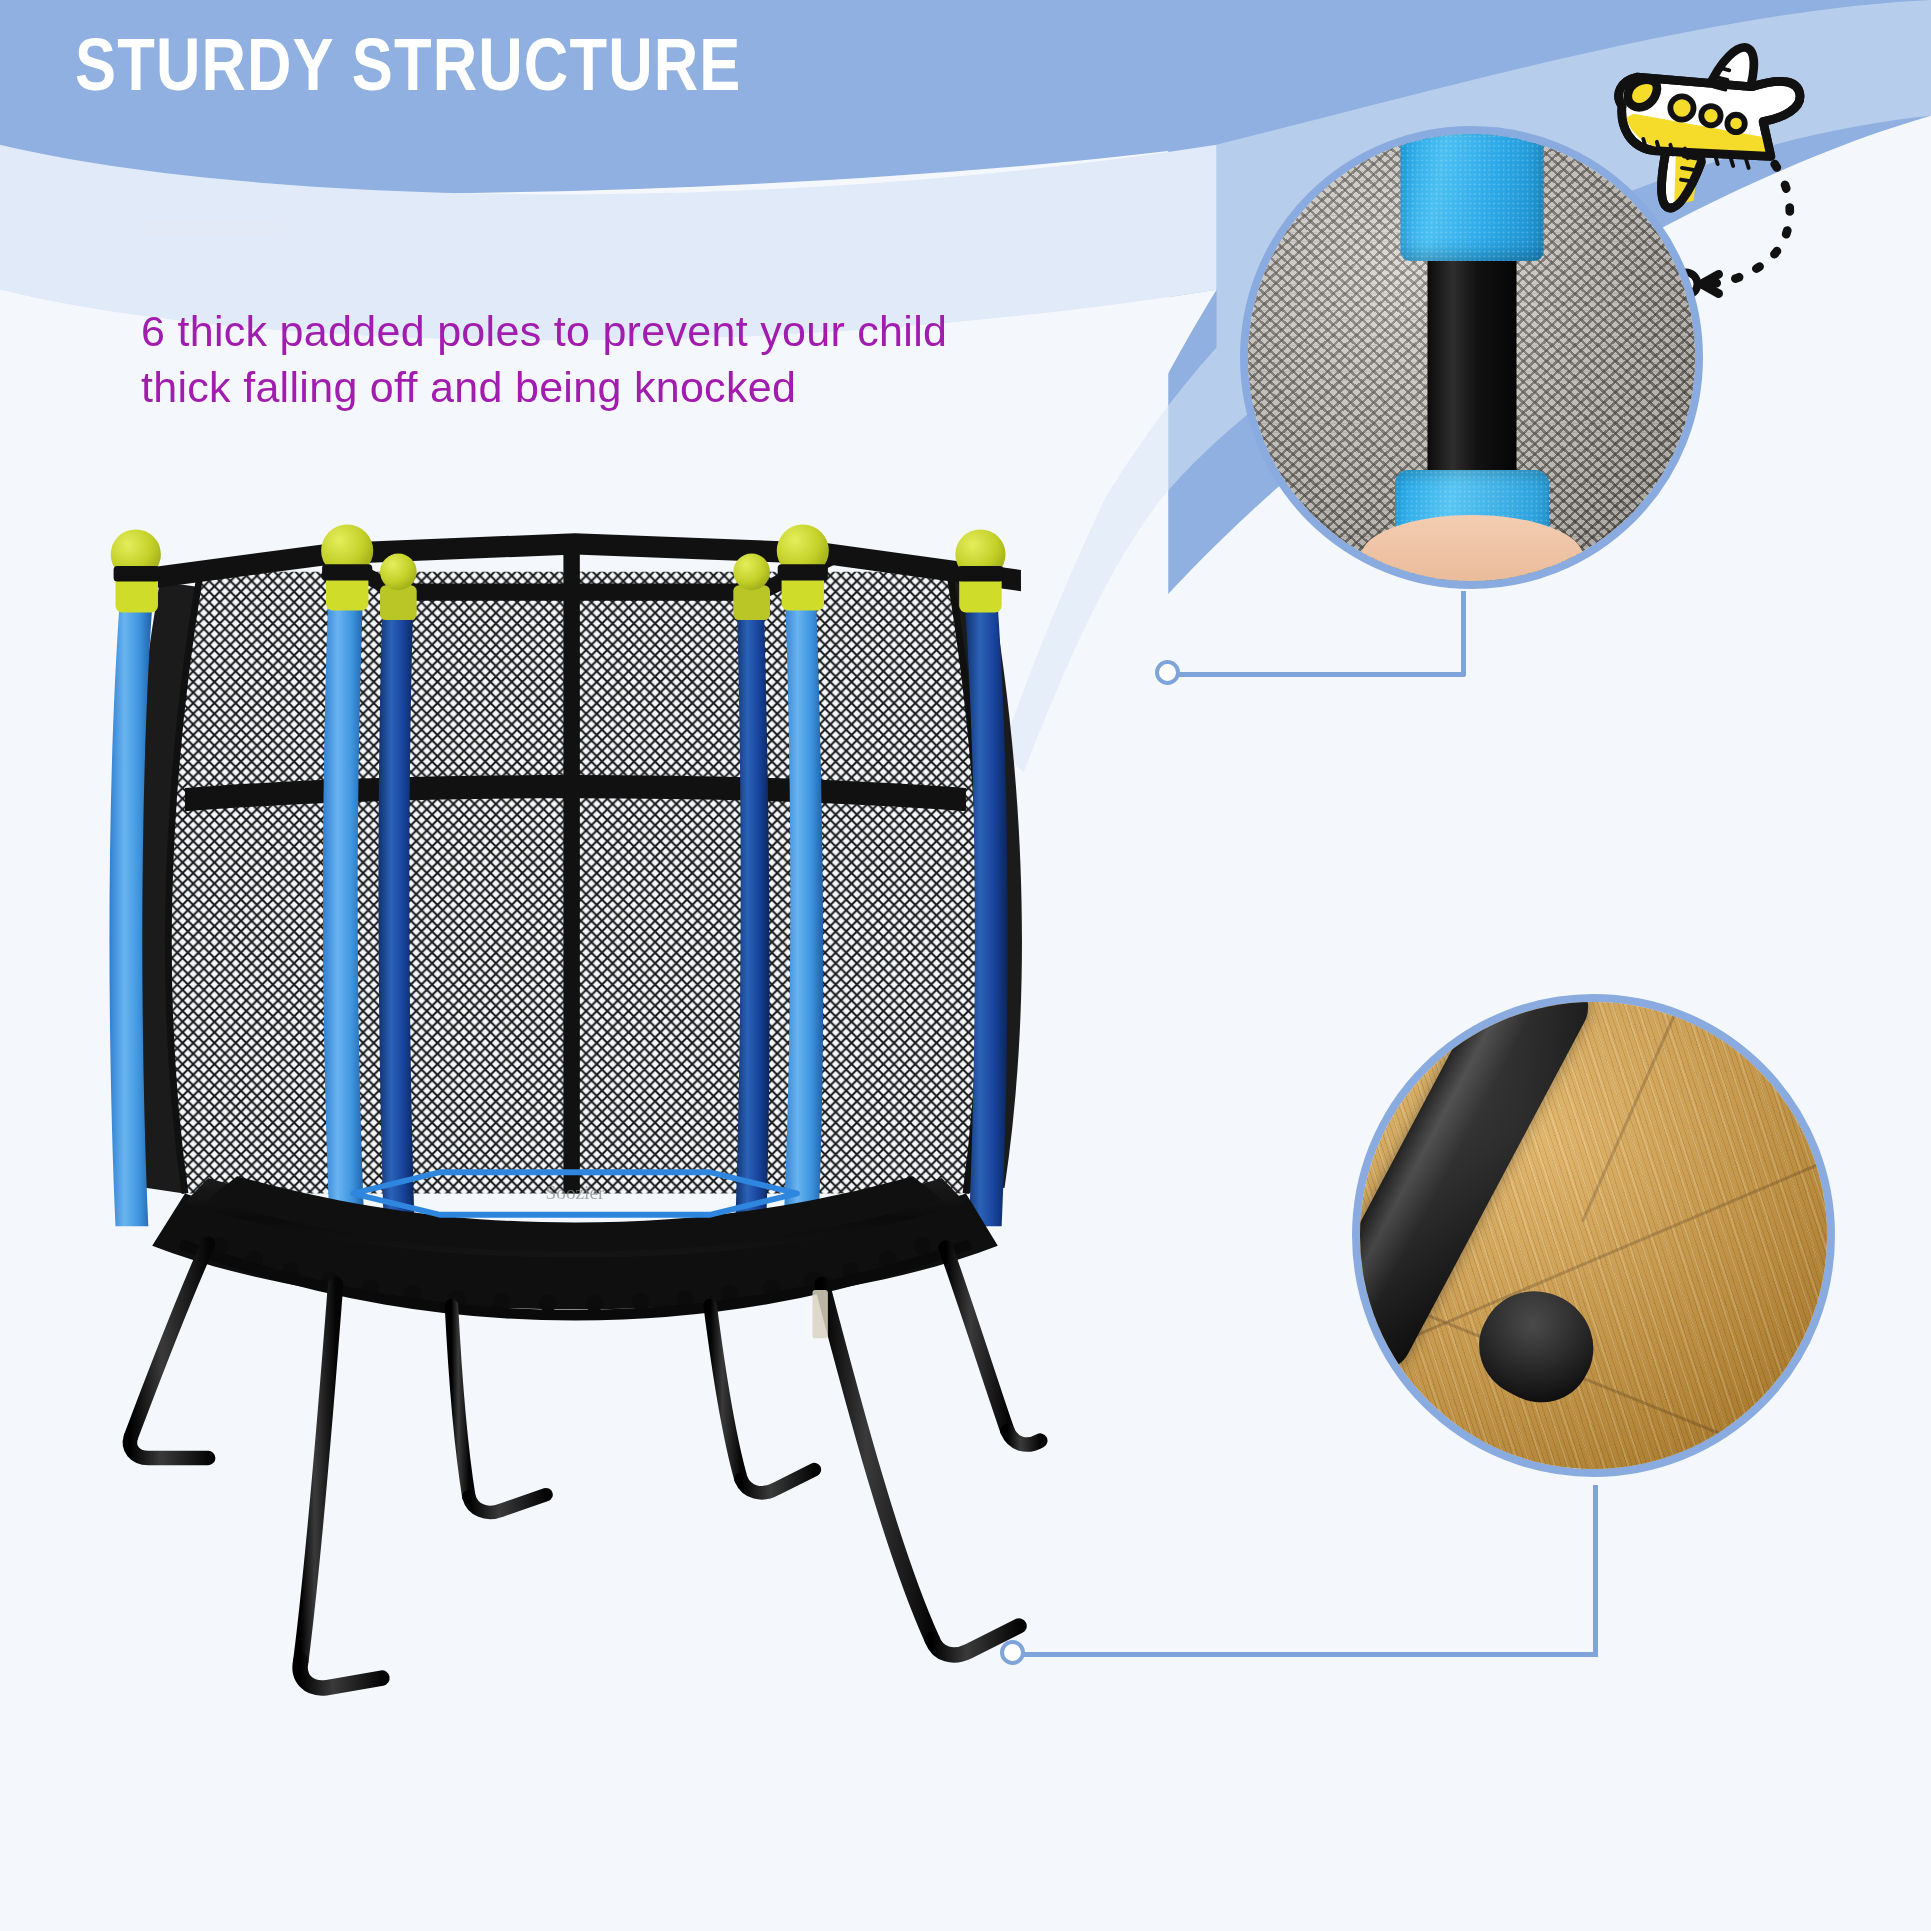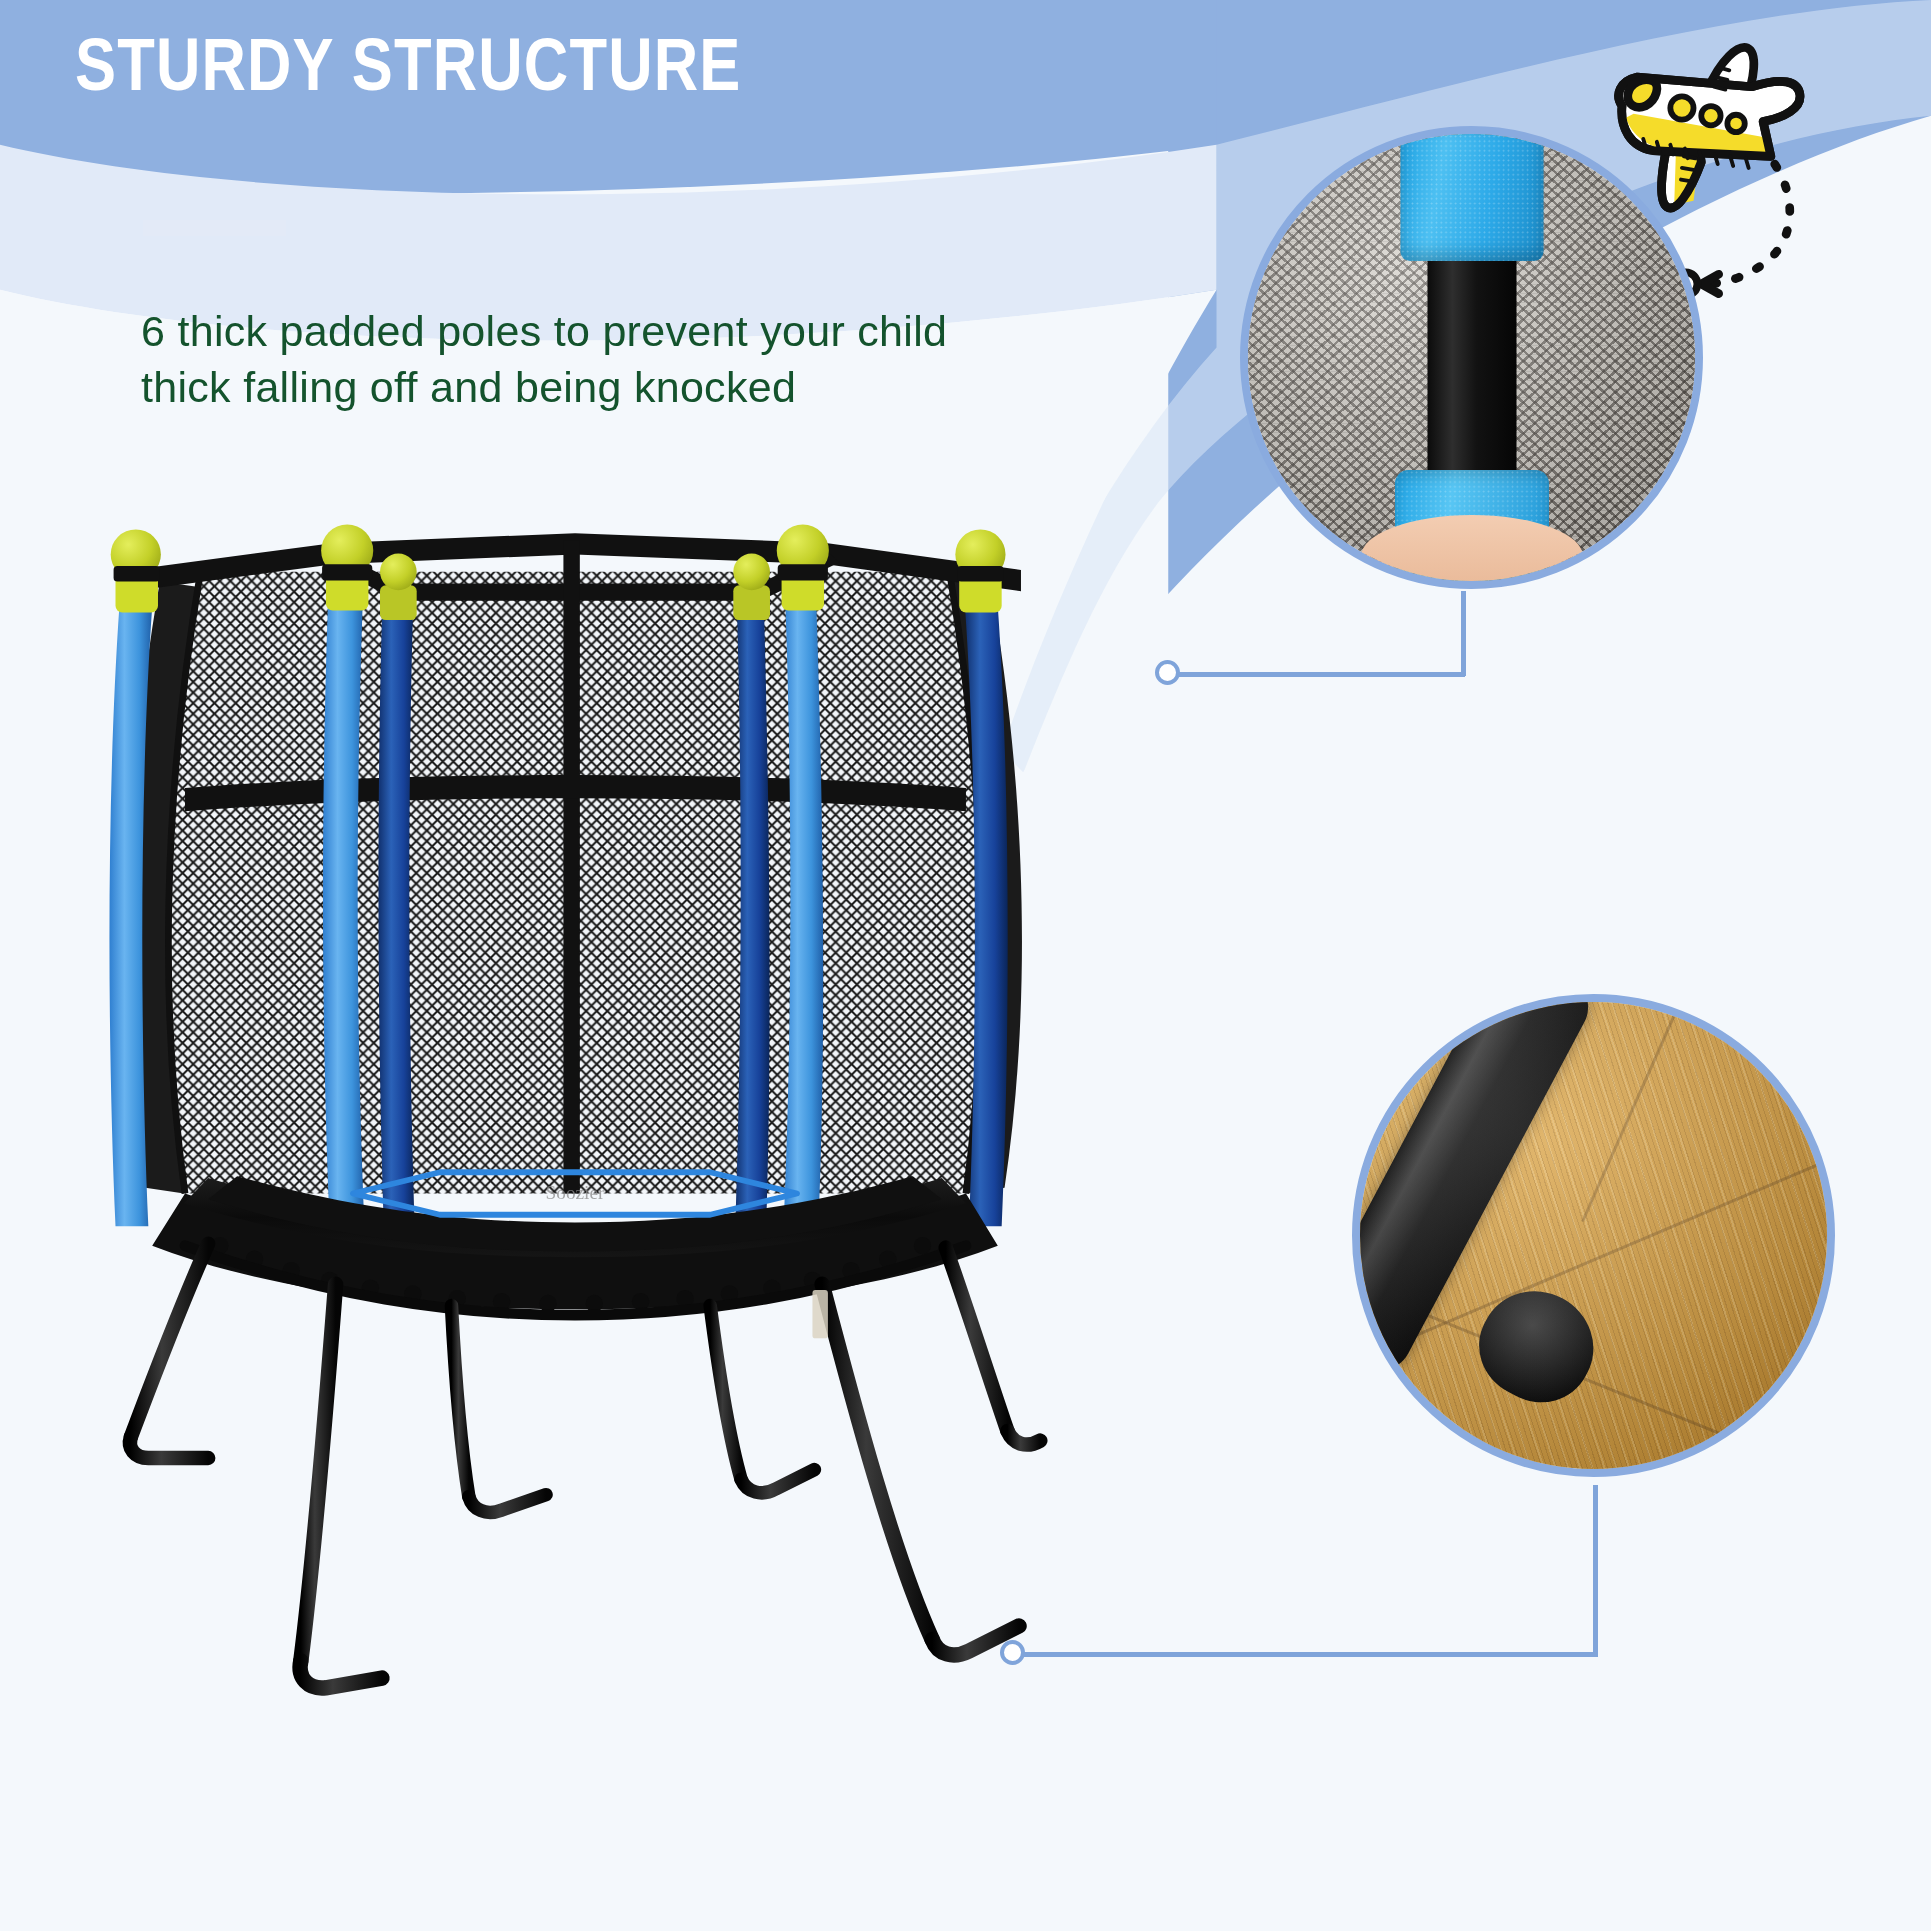--- a/index.html
+++ b/index.html
@@ -19,21 +19,21 @@
     letter-spacing:1.4px;line-height:1;
     transform:scaleX(.82);transform-origin:left top;
     white-space:nowrap;
   }
   .accent-bar{
     position:absolute;left:143px;top:220px;width:143px;height:16.4px;
     background:#e3eaf7;border-radius:1px;
   }
   .subtitle{
     position:absolute;left:141px;top:304px;width:1043px;
-    font-size:43px;line-height:1.30;color:#14532d;
+    font-size:43px;line-height:1.30;color:#a21caf;
     font-weight:400;letter-spacing:0.3px;
   }
   .subtitle span{display:block;}
 
   
   .plane{position:absolute;left:1593px;top:21px;width:319px;height:290px;}
 
   
   .inset{
     position:absolute;border-radius:50%;

